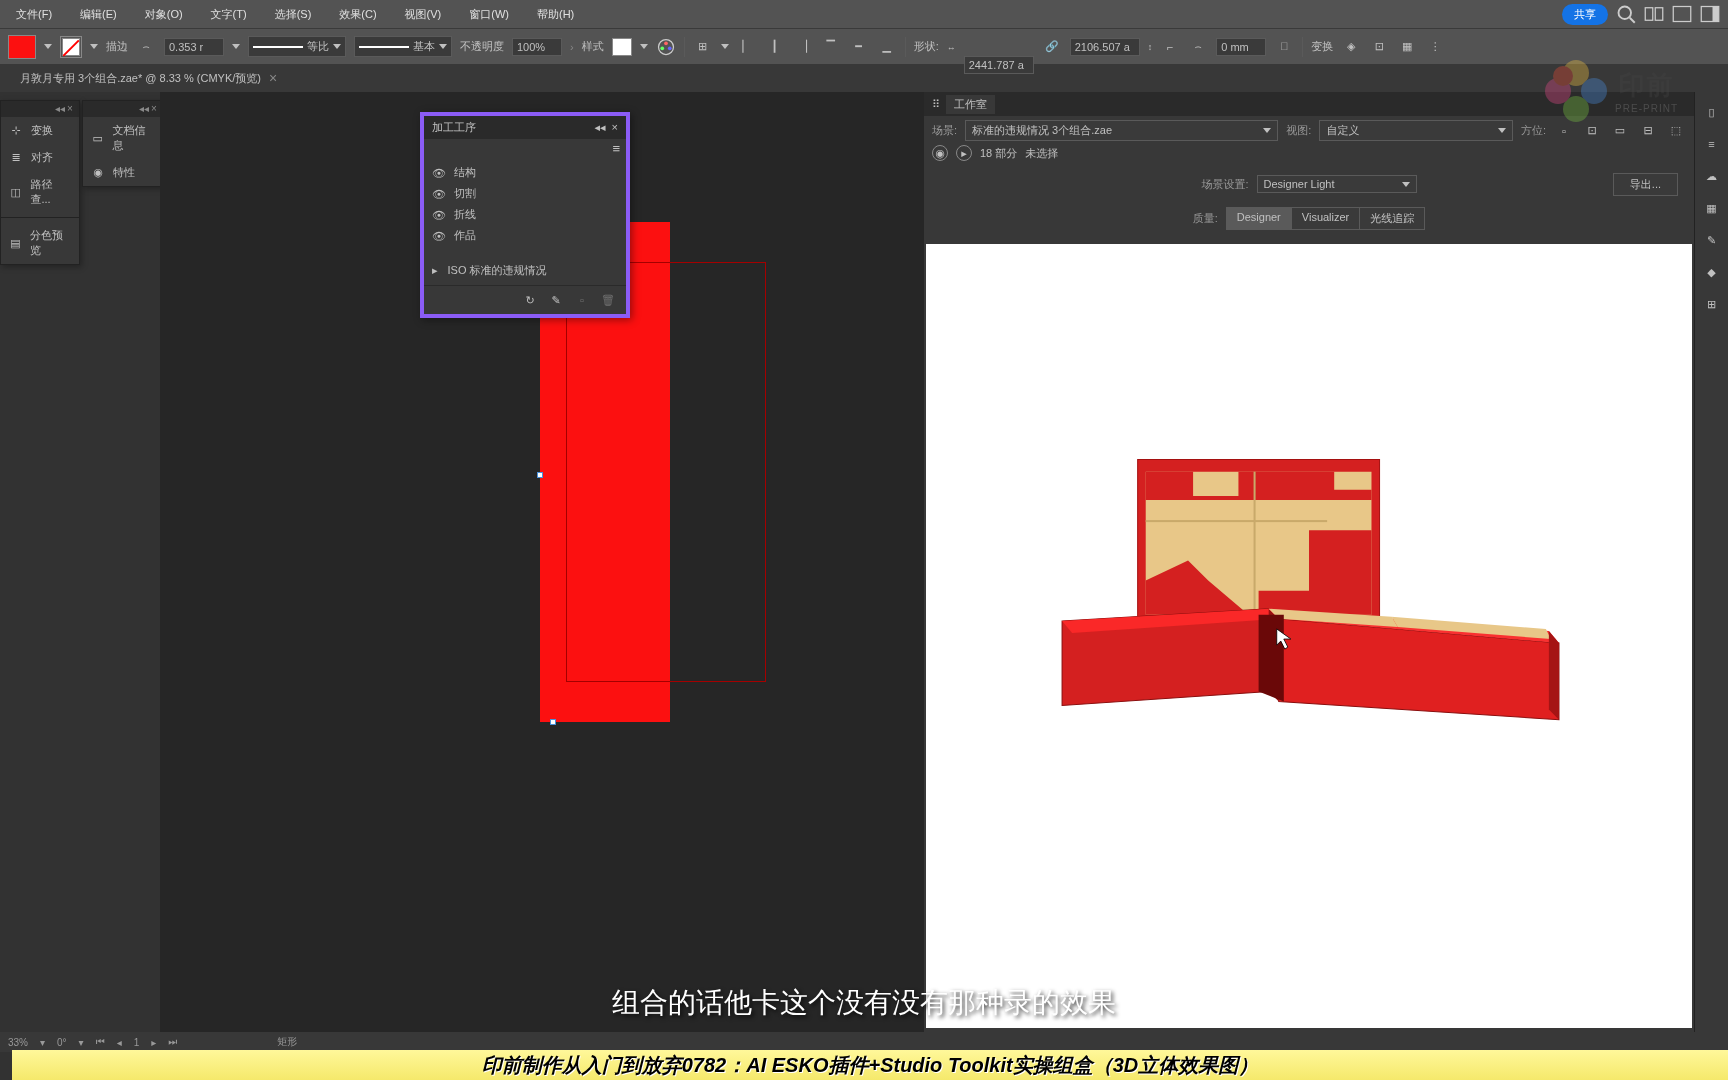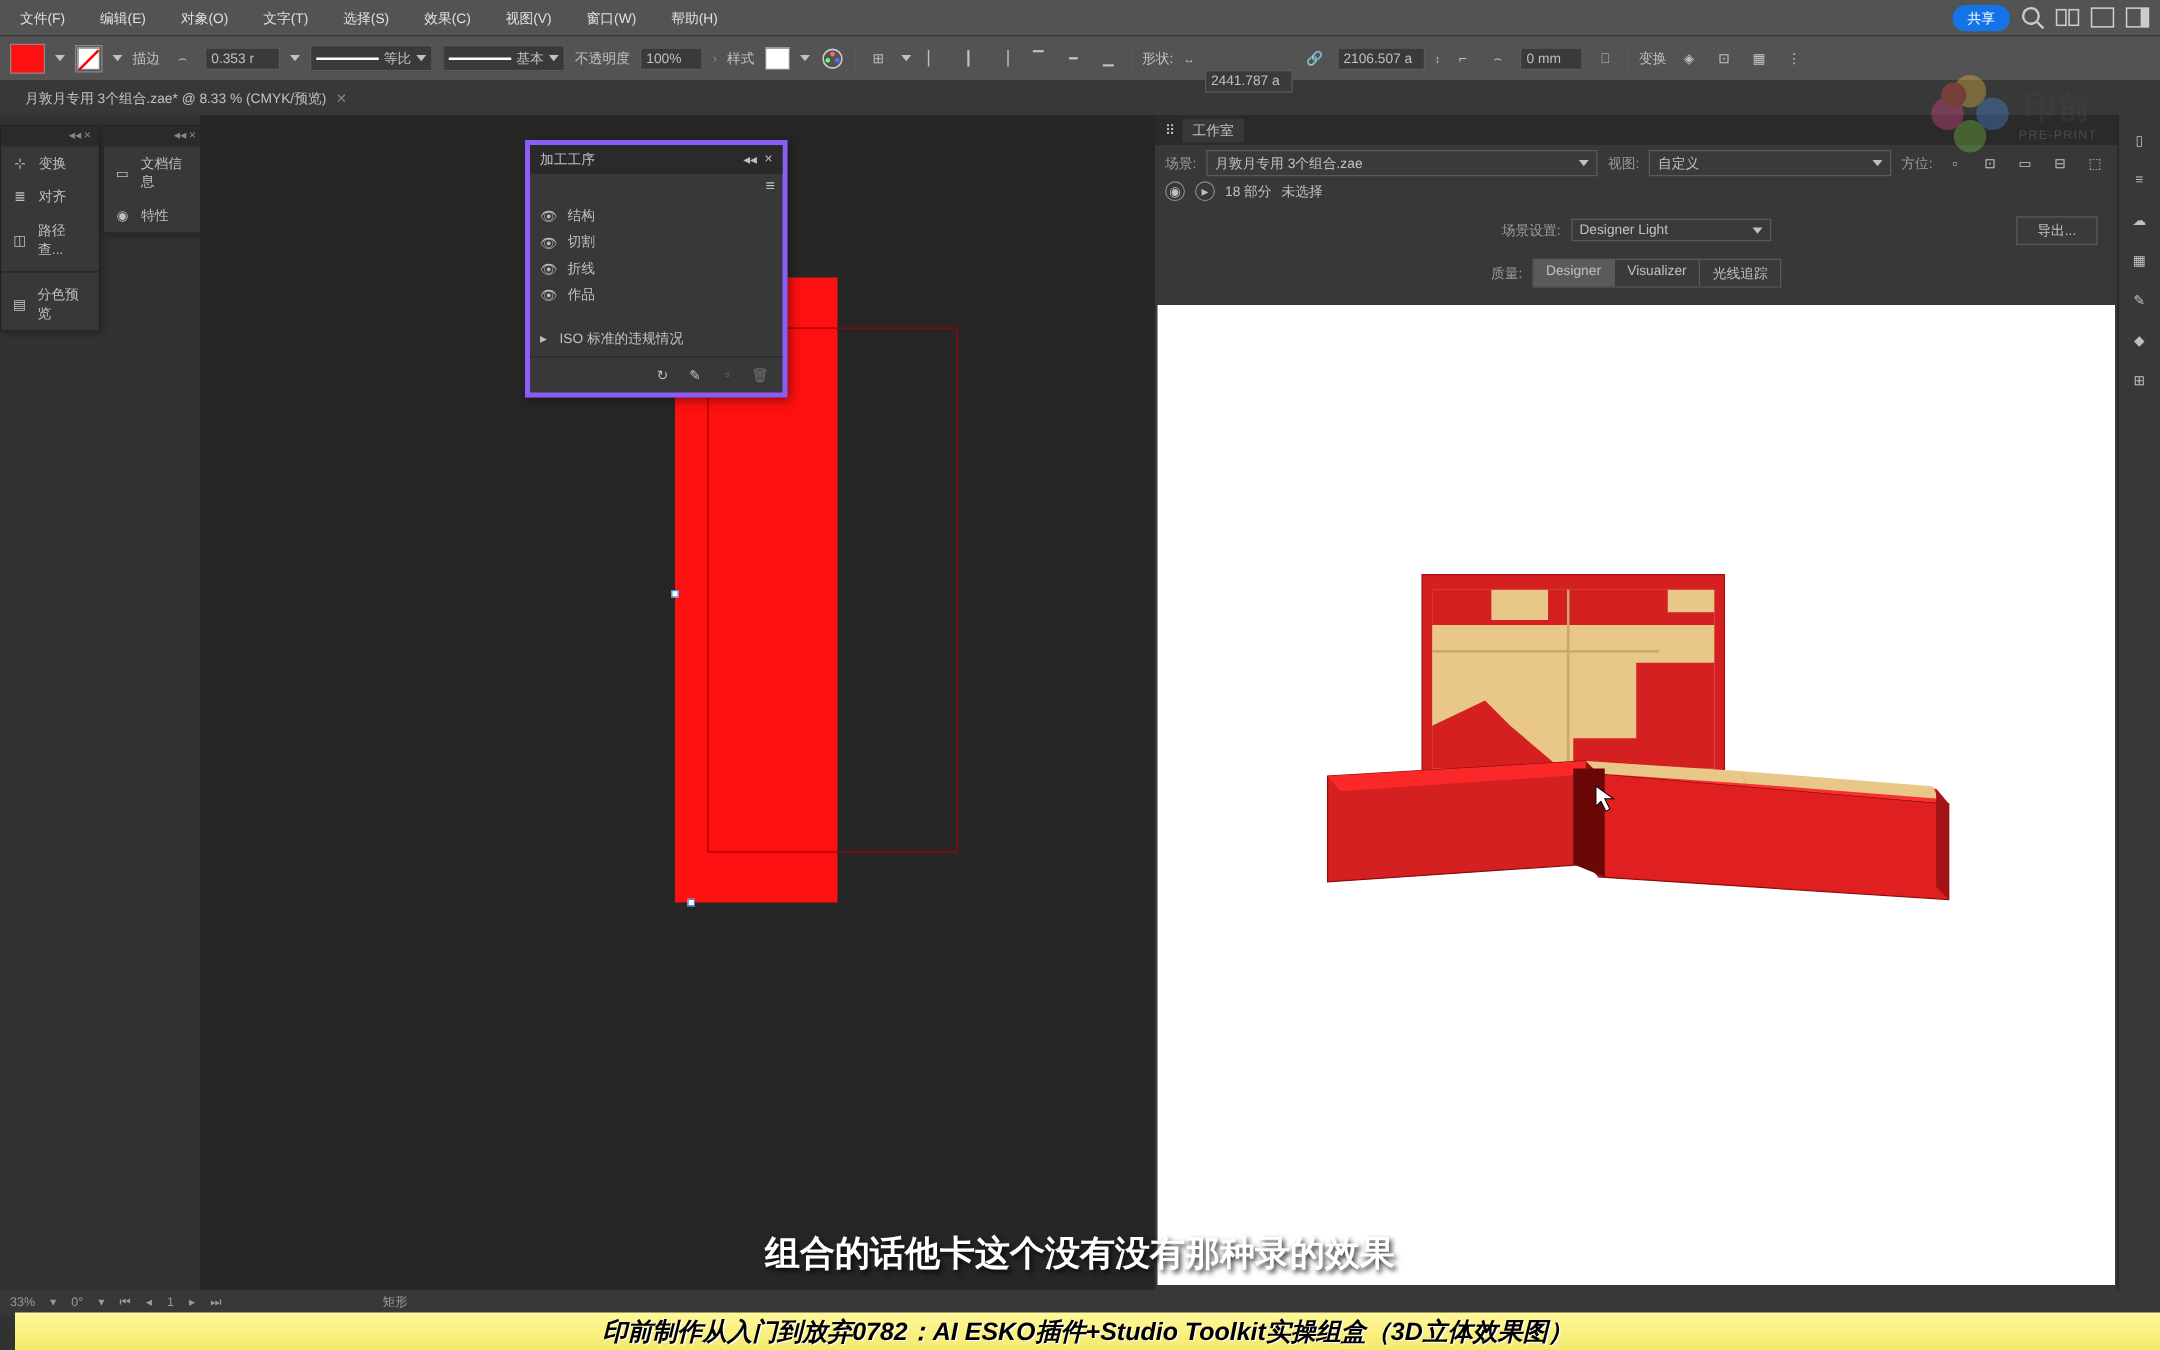--- a/index.html
+++ b/index.html
@@ -56,21 +56,21 @@
 .quality-tab:last-child { border-right: none; }
 .quality-tab.active { background: #5a5a5a; }
 .export-btn { padding: 3px 16px; background: #3a3a3a; border: 1px solid #5a5a5a; cursor: pointer; margin-left: auto; }
 .viewport { flex: 1; background: #fff; position: relative; margin: 0 2px; }
 .viewport-footer { height: 24px; background: #383838; display: flex; align-items: center; justify-content: flex-end; gap: 10px; padding: 0 10px; }
 .vf-icon { width: 16px; height: 16px; cursor: pointer; color: #888; }
 .zoom-slider { width: 80px; height: 4px; background: #5a5a5a; position: relative; }
 .zoom-thumb { position: absolute; width: 8px; height: 12px; background: #aaa; top: -4px; left: 30%; }
 .right-rail { width: 34px; background: #383838; border-left: 1px solid #222; display: flex; flex-direction: column; align-items: center; padding-top: 10px; gap: 12px; }
 .statusbar { position: absolute; bottom: 28px; left: 0; right: 0; height: 20px; background: #383838; display: flex; align-items: center; padding: 0 8px; gap: 12px; font-size: 10px; color: #999; }
-.subtitle { position: absolute; bottom: 58px; left: 50%; transform: translateX(-50%); color: #fff; font-size: 28px; text-shadow: 2px 2px 4px rgba(0,0,0,0.8); font-weight: 700; }
+.subtitle { position: absolute; bottom: 58px; left: 50%; transform: translateX(-50%); color: #fff; font-size: 28px; text-shadow: 2px 2px 4px rgba(0,0,0,0.8); font-weight: 400; }
 .title-banner { position: absolute; bottom: 0; left: 12px; right: 0; height: 30px; background: linear-gradient(180deg, #fff89a, #f5e96b); color: #000; font-size: 20px; font-weight: bold; font-style: italic; display: flex; align-items: center; justify-content: center; text-shadow: 1px 1px 0 #fff; }
 .watermark { position: absolute; right: 50px; top: 60px; display: flex; align-items: center; gap: 8px; opacity: 0.35; pointer-events: none; }
 .wm-logo { width: 62px; height: 62px; position: relative; }
 .wm-petal { position: absolute; width: 26px; height: 26px; border-radius: 50%; }
 .wm-text { display: flex; flex-direction: column; align-items: center; }
 .wm-cn { font-size: 26px; color: #444; font-weight: bold; letter-spacing: 2px; }
 .wm-en { font-size: 10px; color: #888; letter-spacing: 1px; }
 .divider-v { width: 1px; height: 20px; background: #5a5a5a; }
 svg { width: 100%; height: 100%; }
 </style>
@@ -283,21 +283,21 @@
 
   <div class="studio-panel">
     <div class="studio-header">
       <span>⠿</span>
       <div class="studio-tab">工作室</div>
     </div>
     <div class="studio-controls">
       <div class="sc-row">
         <span class="sc-label">场景:</span>
         <div class="sc-dropdown">
-            <span>月敦月专用 3个组合.zae</span>
+            <span>标准的违规情况 3个组合.zae</span>
             <div class="chevron"></div>
           </div>
         <span class="sc-label">视图:</span>
         <div class="sc-dropdown" style="flex:0.6">
             <span>自定义</span>
             <div class="chevron"></div>
           </div>
         <span class="sc-label">方位:</span>
         <div class="icon-btn">▫</div>
         <div class="icon-btn">⊡</div>
@@ -404,17 +404,17 @@
 <div class="statusbar">
   <span>33%</span>
     <span>▾</span>
   <span>0°</span>
     <span>▾</span>
   <span>⏮</span>
   <span>◂</span>
   <span>1</span>
   <span>▸</span>
   <span>⏭</span>
-  <span style="margin-left:117px">矩形</span>
+  <span style="margin-left:88px">矩形</span>
 </div>
 
 <div class="subtitle">组合的话他卡这个没有没有那种录的效果</div>
 <div class="title-banner">印前制作从入门到放弃0782：AI ESKO插件+Studio Toolkit实操组盒（3D立体效果图）</div>
 
 </body></html>

